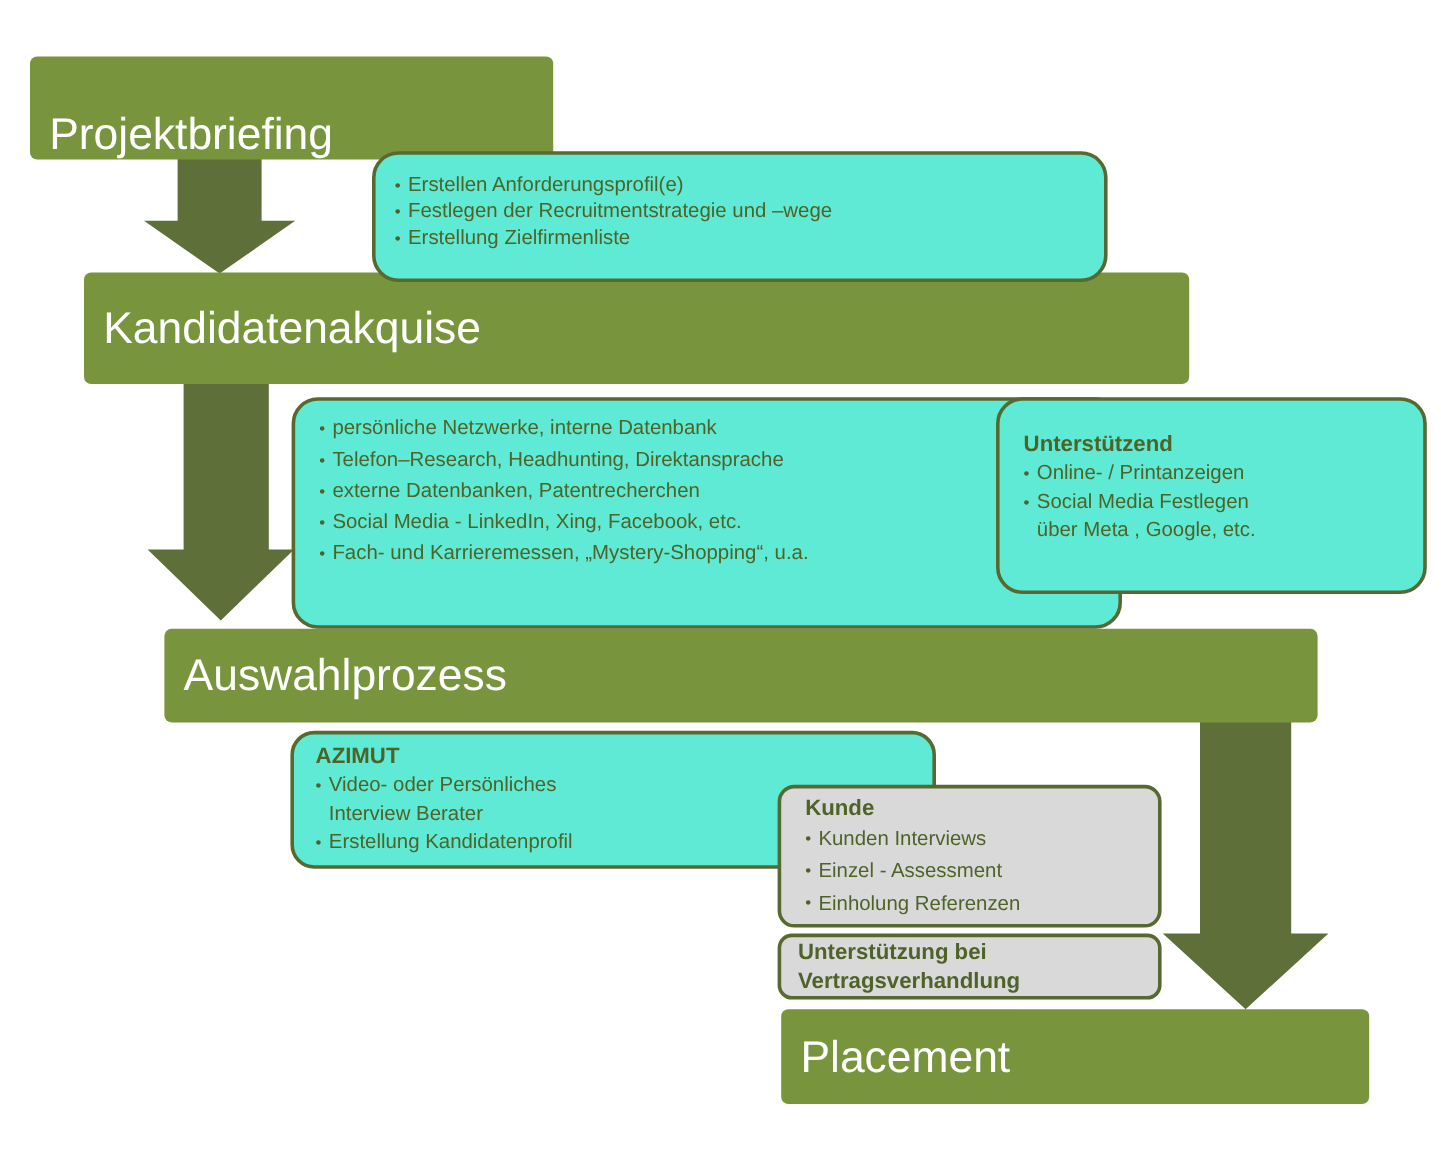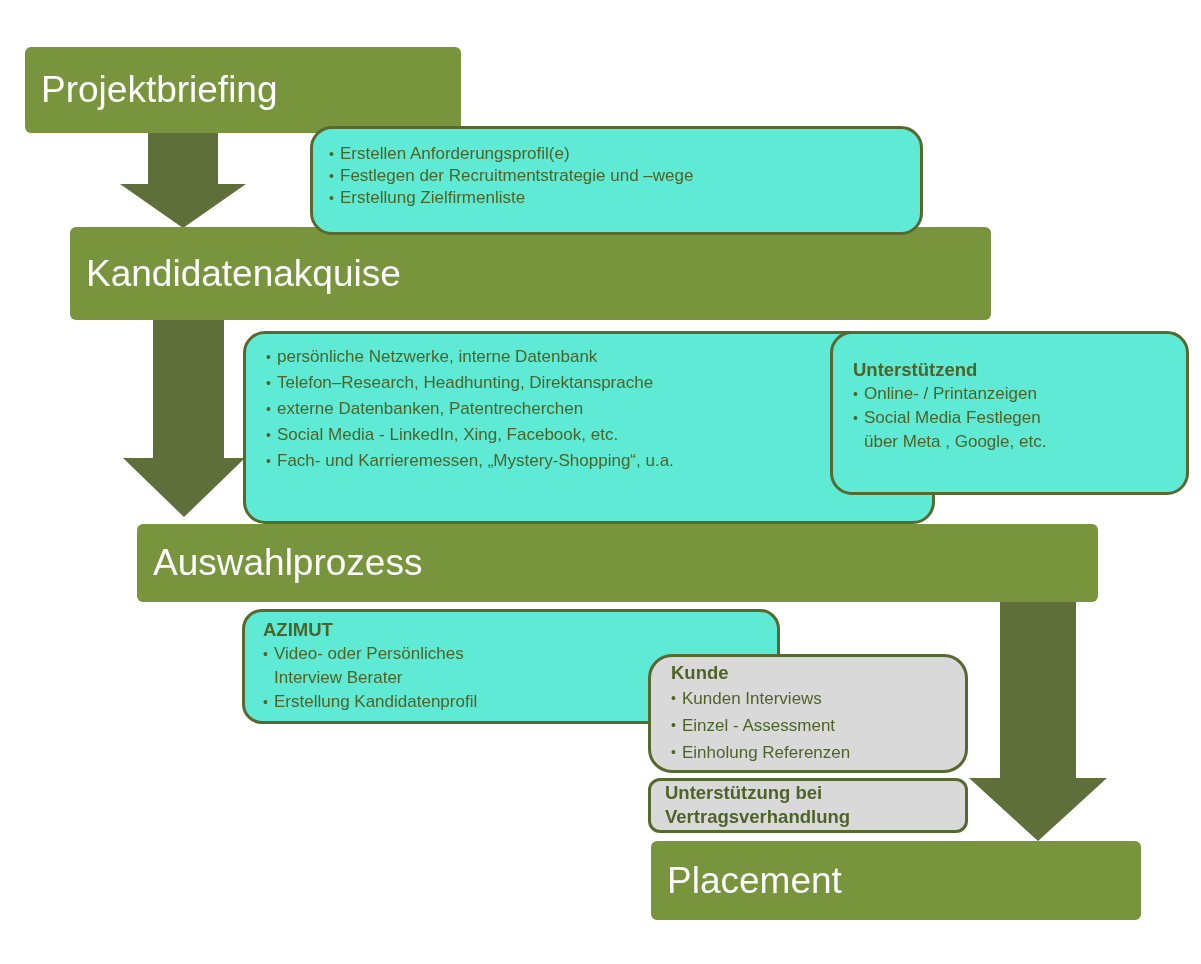--- a/index.html
+++ b/index.html
@@ -5,41 +5,41 @@
   html, body { margin: 0; padding: 0; background: #ffffff; }
   body { width: 1201px; height: 964px; position: relative; overflow: hidden;
          font-family: "Liberation Sans", "DejaVu Sans", sans-serif; }
   .bar { position: absolute; background: #78943d; border-radius: 6px; color: #ffffff;
          font-size: 37px; display: flex; align-items: center; box-sizing: border-box;
          padding-left: 16px; }
   .arrow { position: absolute; }
   .box { position: absolute; box-sizing: border-box; border: 3px solid #57692f;
          border-radius: 22px; background: #5eead4; color: #4f6328; font-size: 17px;
          line-height: 22px; padding: 8px 14px; }
-  .box.gray { background: #d9d9d9; border-radius: 24px; }
+  .box.gray { background: #d9d9d9; border-radius: 14px; }
   .box .head { font-weight: bold; font-size: 18.5px; line-height: 24px; color: #4f6328; }
   .box ul { list-style: none; margin: 0; padding: 0; }
   .box li { position: relative; padding-left: 11px; }
   .box li::before { content: "•"; position: absolute; left: 0; top: 0; font-size: 14px; }
   .box li .cont { display: block; }
 </style>
 </head>
 <body>
 
 <svg class="arrow" style="left:118px;top:130px;" width="132" height="100" viewBox="0 0 132 100">
   <polygon points="30,0 100,0 100,54 128,54 65,98 2,54 30,54" fill="#5f6f3a"></polygon>
 </svg>
 <svg class="arrow" style="left:121px;top:318px;" width="126" height="202" viewBox="0 0 126 202">
   <polygon points="32,0 103,0 103,140 124,140 63,199 2,140 32,140" fill="#5f6f3a"></polygon>
 </svg>
 <svg class="arrow" style="left:967px;top:600px;" width="142" height="244" viewBox="0 0 142 244">
   <polygon points="33,0 109,0 109,178 140,178 71,241 2,178 33,178" fill="#5f6f3a"></polygon>
 </svg>
 
-<div class="bar" style="left:25px;top:47px;width:436px;height:86px;">
+<div class="bar" style="left:25px;top:47px;width:436px;height:86px;align-items:flex-end;">
   <span>Projektbriefing</span>
 </div>
 
 <div class="bar" style="left:70px;top:227px;width:921px;height:93px;">
   <span>Kandidatenakquise</span>
 </div>
 
 <div class="bar" style="left:137px;top:524px;width:961px;height:78px;">
   <span>Auswahlprozess</span>
 </div>

